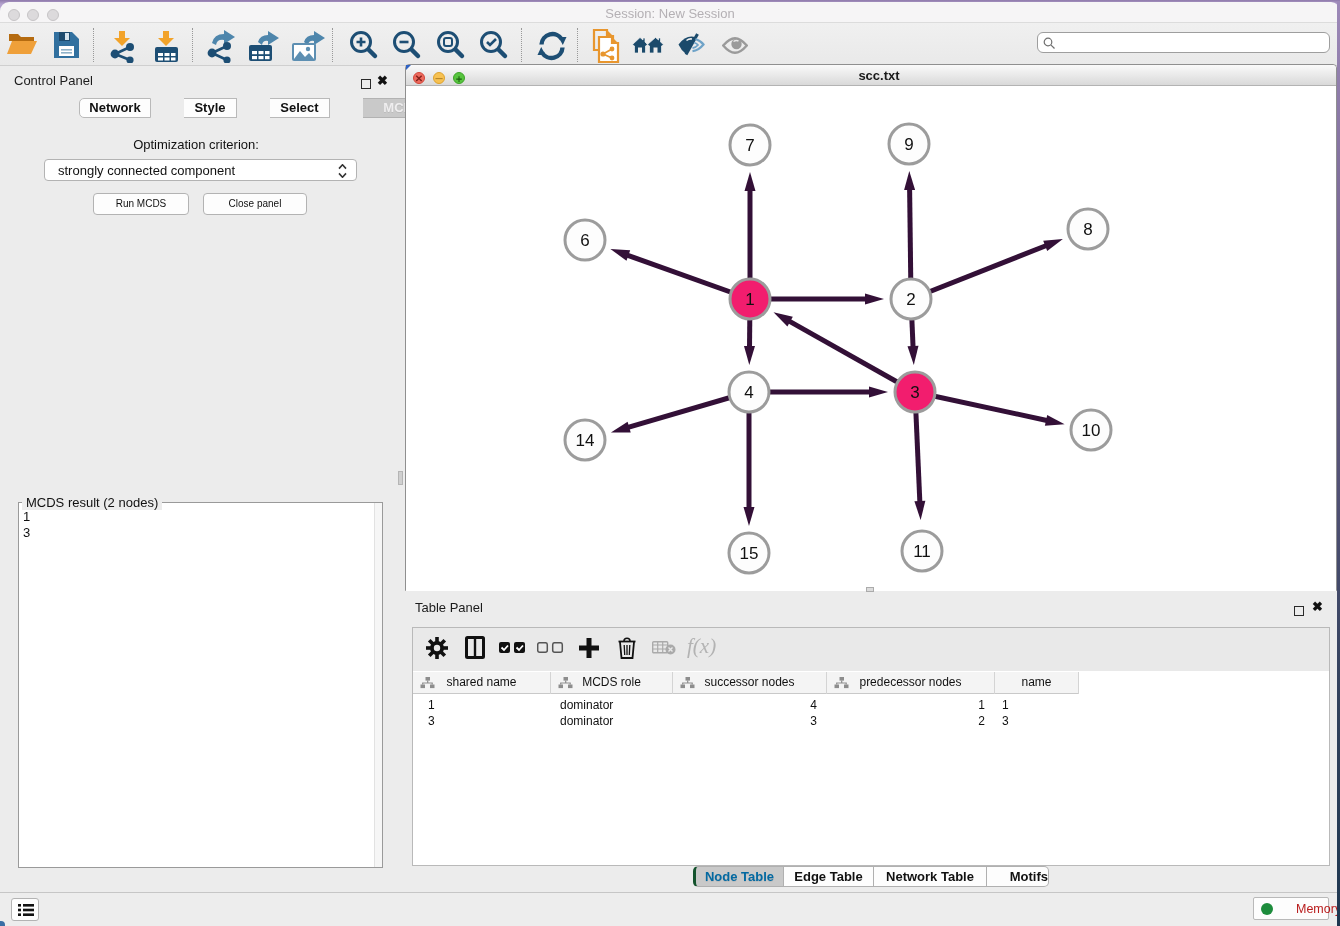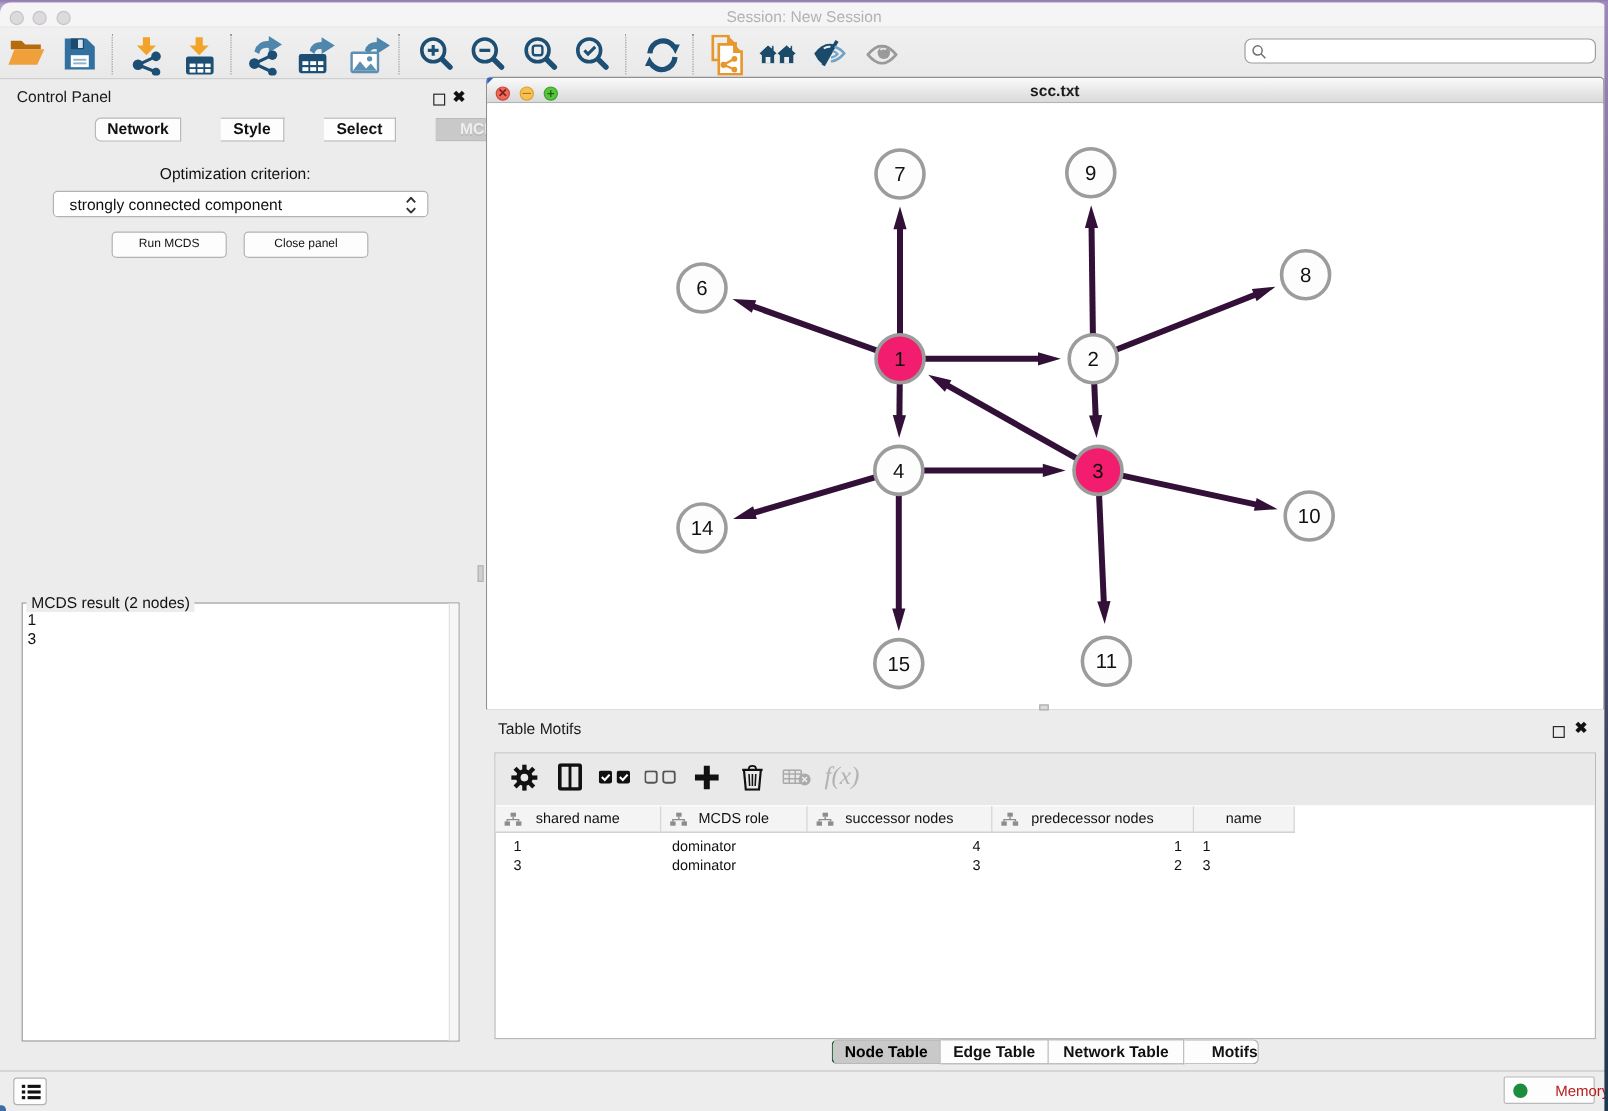--- a/index.html
+++ b/index.html
@@ -42,21 +42,21 @@
 
 #tptitle { left:415px; top:600px; font-size:13px; color:#1c1c1c; }
 #tcontainer { left:412px; top:627px; width:918px; height:239px; background:#fff; border:1px solid #b9b9b9; }
 #ttoolbar { left:0; top:0; width:916px; height:43px; background:#e9e9e9; }
 #thead { left:0; top:44px; width:666px; height:22px; background:#f4f4f4; border-bottom:1px solid #c9c9c9; }
 .hcell { position:absolute; top:0; height:22px; border-right:1px solid #d4d4d4; font-size:12px; color:#111; text-align:center; line-height:21px; }
 .hicon { position:absolute; top:5px; }
 .tcell { position:absolute; font-size:12px; color:#111; }
 .btabs { position:absolute; display:flex; top:866px; left:693px; }
 .btab { font-size:13px; font-weight:bold; color:#111; background:#fdfdfd; border:1px solid #b0b0b0; border-left:none; text-align:center; height:21px; line-height:19px; }
-.btab.first { border-left:1px solid #14532d; border-radius:5px 0 0 5px; background:#c9c9c9; color:#000000; text-shadow:0 1px 0 #bbb; }
+.btab.first { border-left:3px solid #14532d; border-radius:5px 0 0 5px; background:#c9c9c9; color:#0369a1; text-shadow:0 1px 0 #bbb; }
 .btab.last { border-radius:0 5px 5px 0;text-align:right; }
 
 #statusbar { left:0; top:892px; width:1340px; height:34px; background:#ededed; border-top:1px solid #c6c6c6; }
 #lbtn { left:11px; top:898px; width:28px; height:23px; background:#fdfdfd; border:1px solid #b3b3b3; border-radius:3px; }
 #membtn { left:1253px; top:897px; width:76px; height:23px; background:#fdfdfd; border:1px solid #b9b9b9; border-radius:2px; }
 #redge { left:1337px; top:2px; width:3px; height:924px; background:linear-gradient(#9d89b8,#6e5f8a 300px,#31415c 700px,#1e3750); }
 </style>
 </head>
 <body>
 <div id="purple" class="abs"></div>
@@ -269,21 +269,21 @@
       <text x="516" y="470">11</text>
       <circle class="n" cx="179" cy="353" r="20"></circle>
       <text x="179" y="359">14</text>
       <circle class="n" cx="343" cy="466" r="20"></circle>
       <text x="343" y="472">15</text>
         </g>
     </svg>
   </div>
   <div class="abs" style="left:460px; top:522px; width:8px; height:5px; background:#dcdcdc; border:1px solid #ababab;"></div>
 </div>
-<div id="tptitle" class="abs">Table Motifs</div>
+<div id="tptitle" class="abs">Table Panel</div>
 <div class="abs" style="left:1294px; top:602px;"><span class="sq"></span></div>
 <div class="abs" style="left:1312px; top:599px; font-size:13px; font-weight:bold; color:#111;">✖</div>
 <div id="tcontainer" class="abs">
   <div id="ttoolbar" class="abs">
     <svg class="abs" style="left:13px; top:9px" width="22" height="22" viewBox="0 0 22 22">
         <g fill="#111">
           <circle cx="11" cy="11" r="7"></circle>
           <rect x="9.2" y="0" width="3.6" height="22"></rect>
           <rect x="0" y="9.2" width="22" height="3.6"></rect>
           <rect x="9.2" y="0" width="3.6" height="22" transform="rotate(45 11 11)"></rect>

